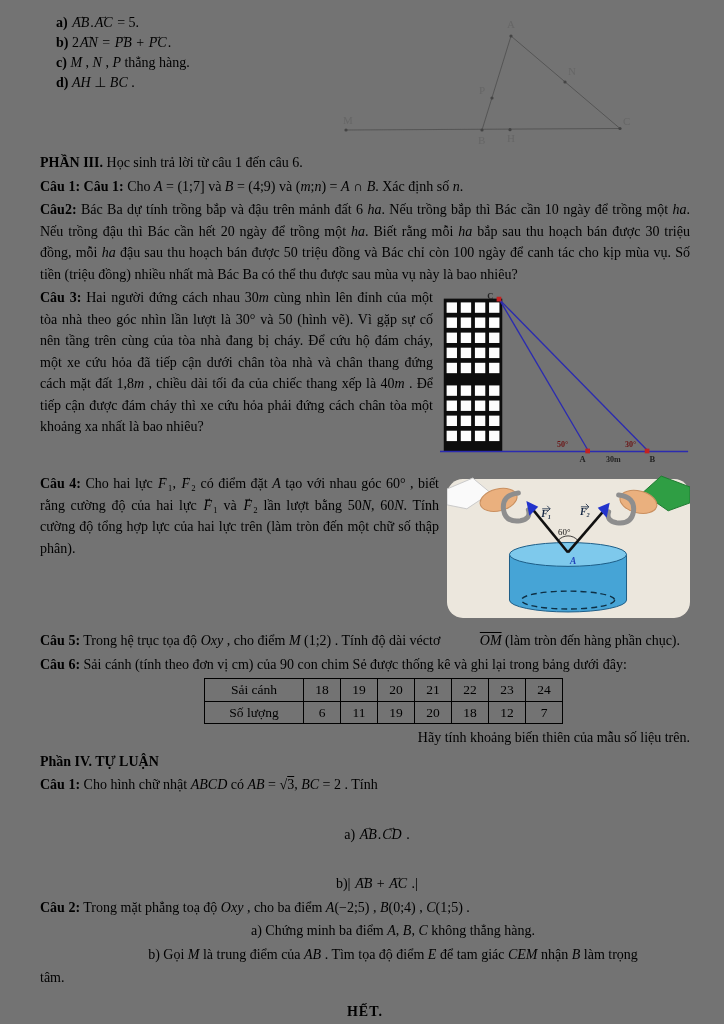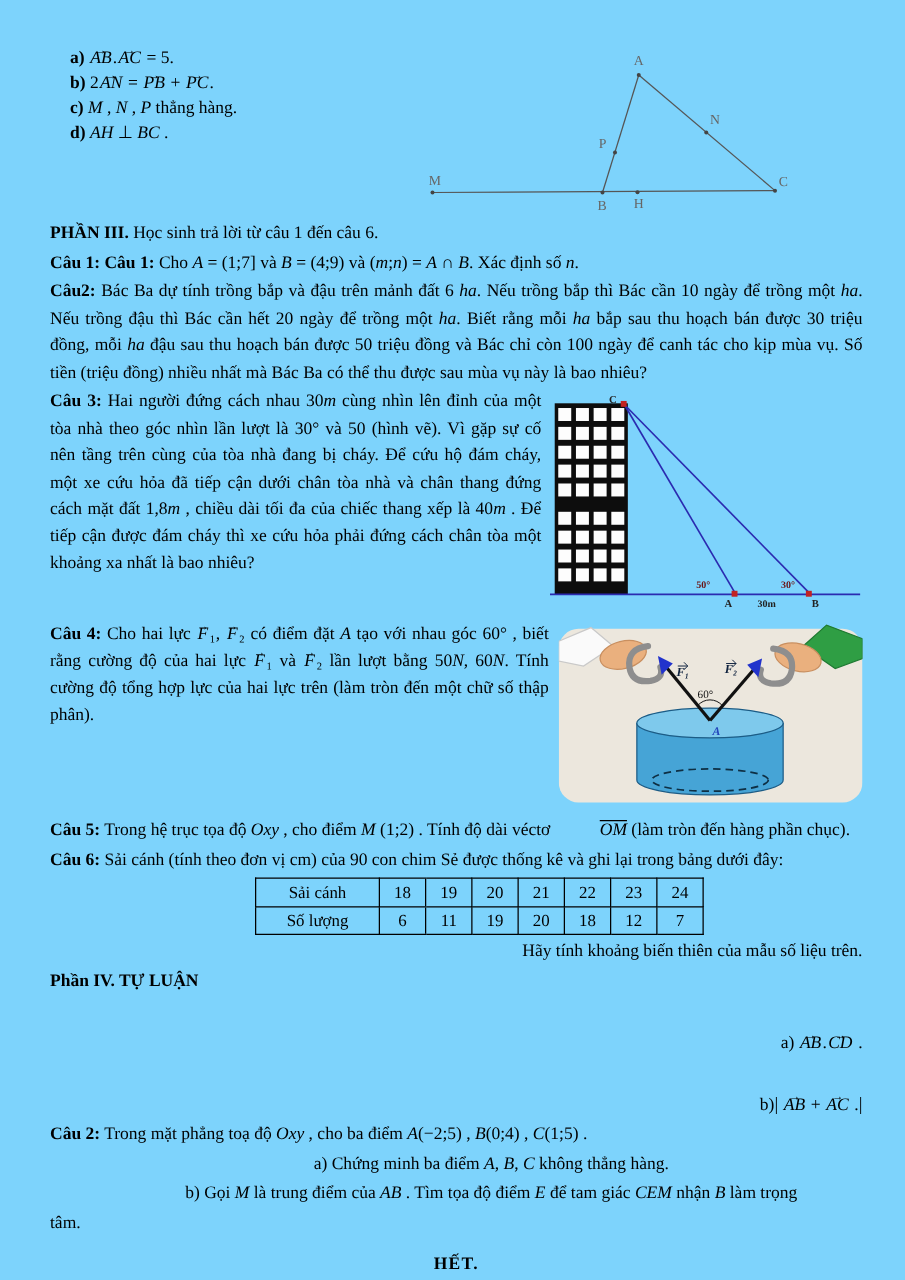--- a/index.html
+++ b/index.html
@@ -1,19 +1,19 @@
 <!DOCTYPE html>
 <html><head>
 <meta charset="utf-8">
 <style>
   html,body{margin:0;padding:0;background:#fff;}
   .page{
     position:relative; width:724px; height:1024px; overflow:hidden;
-    box-sizing:border-box; padding:36px 34px 0 40px;
-    background:#7dd3fc; color:#000;
+    box-sizing:border-box; padding:12px 34px 0 40px;
+    background:#737373; color:#000;
     font-family:"Liberation Serif", serif; font-size:14px; line-height:21.5px;
   }
   p{margin:0 0 2px 0; text-align:justify;}
   b{font-weight:bold;}
   i{font-style:italic;}
   .top{position:relative; height:140px;}
   .top .items{position:absolute; left:16px; top:0;}
   .top .items > div{height:20px; white-space:nowrap;}
   .tri{position:absolute; left:303px; top:2px;}
   .v{font-style:italic; position:relative; display:inline-block; padding:0 1px;}
@@ -25,21 +25,21 @@
   .c3 svg{float:right; width:250px; height:174px; margin:2px 0 2px 7px;}
   .c4{margin-top:8px;}
   .c4 svg{float:right; width:243px; height:149px; margin:0 0 2px 8px;}
   .c5{margin-top:6px;}
   .tbl{margin:3px 0 3px 164px; border-collapse:collapse; font-size:13.5px;}
   .tbl td{border:1px solid #000; text-align:center; padding:0 6px; height:21px;margin-left:43px;}
   .tbl td.h{min-width:74px; padding:0 12px;}
   .tbl td.d{min-width:24px;}
   .tbl td.no-r{border-right:none;}
   .note{padding-left:48px; text-align:right;}
-  .sub1{padding-left:24px; text-align:right;margin-top:28px;}
+  .sub1{padding-left:24px; text-align:center;margin-top:28px;}
   .sub2{padding-left:56px; text-align:center;}
   .end{text-align:center; font-weight:bold; margin-top:12px; letter-spacing:1px;}
   svg text{font-family:"Liberation Serif", serif;}
 </style>
 </head>
 <body>
 
 <div class="page">
 
   <div class="top">
@@ -193,20 +193,21 @@
       <td class="d">12</td>
       <td class="d">7</td>
     </tr>
   </tbody>
     </table>
 
   <p class="note">Hãy tính khoảng biến thiên của mẫu số liệu trên.</p>
 
   <p><b>Phần IV. TỰ LUẬN</b></p>
 
+  <p><b>Câu 1:</b><span> Cho hình chữ nhật <i>ABCD</i> có <i>AB</i> = √<span class="sqn">3</span>, <i>BC</i> = 2 . Tính</span></p>
   <p class="sub1"><span>a)</span><span> <span class="v"><i>AB</i></span>.<span class="v"><i>CD</i></span> .</span></p>
   <p class="sub1"><span>b)</span><span style="font-size:15px;">|</span><span> <span class="v"><i>AB</i></span> + <span class="v"><i>AC</i></span> .</span><span style="font-size:15px;">|</span></p>
 
   <p><b>Câu 2:</b><span> Trong mặt phẳng toạ độ <i>Oxy</i> , cho ba điểm <i>A</i>(−2;5) , <i>B</i>(0;4) , <i>C</i>(1;5) .</span></p>
   <p class="sub2"><span>a)</span><span> Chứng minh ba điểm <i>A</i>, <i>B</i>, <i>C</i> không thẳng hàng.</span></p>
   <p class="sub2"><span>b)</span><span> Gọi <i>M</i> là trung điểm của <i>AB</i> . Tìm tọa độ điểm <i>E</i> để tam giác <i>CEM</i> nhận <i>B</i> làm trọng</span></p>
   <p style="text-align:left;">tâm.</p>
 
   <p class="end">HẾT.</p>
 

